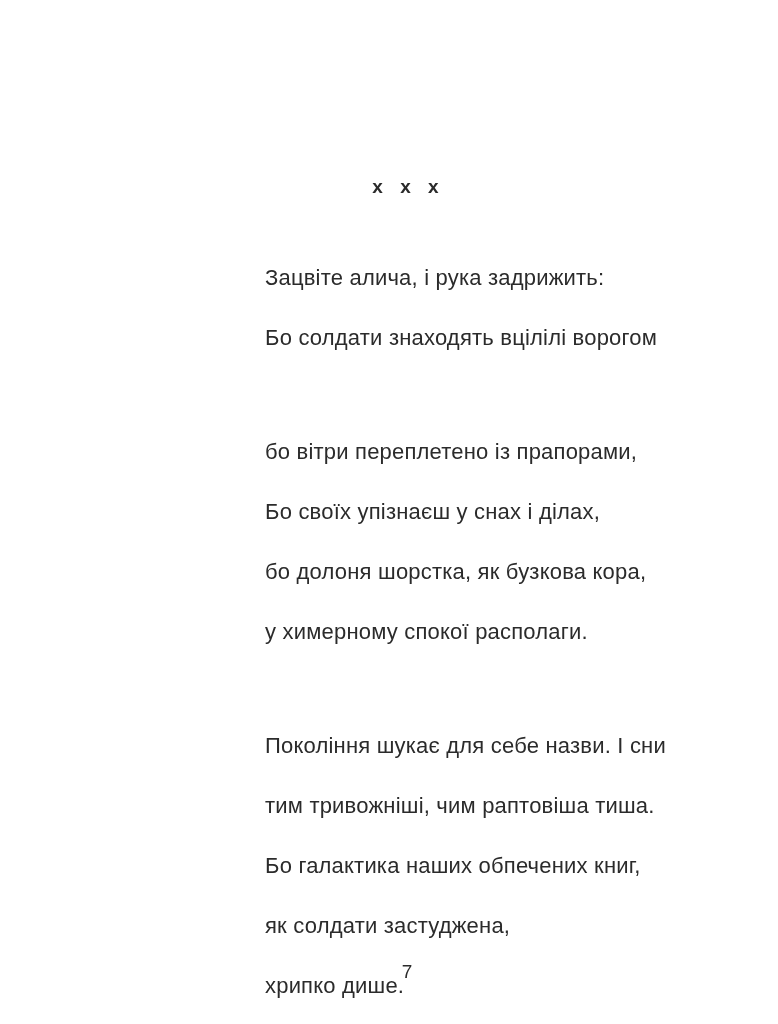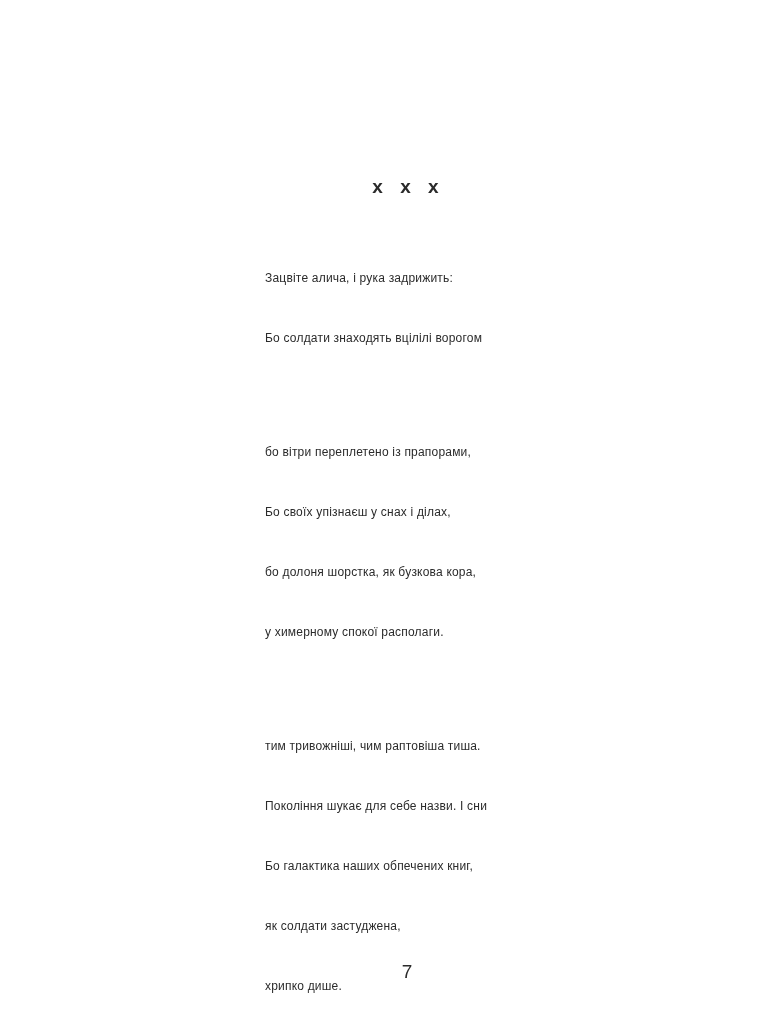--- a/index.html
+++ b/index.html
@@ -37,21 +37,21 @@
   .poem {
     position: absolute;
     top: 184px;
     left: 0;
     width: 100%;
   }
   .stanza {
     margin-bottom: 22px;
   }
   .stanza .line {
-    font-size: 12px;
+    font-size: 22px;
     line-height: 28px;
     letter-spacing: 0.2px;
     white-space: nowrap;
     font-weight: 400;
   }
   .page-number {
     position: absolute;
     top: 911px;
     left: 0;
     width: 100%;
@@ -71,22 +71,22 @@
           <p class="line">Зацвіте алича, і рука задрижить:</p>
           <p class="line">Бо солдати знаходять вцілілі ворогом</p>
         </div>
         <div class="stanza">
           <p class="line">бо вітри переплетено із прапорами,</p>
           <p class="line">Бо своїх упізнаєш у снах і ділах,</p>
           <p class="line">бо долоня шорстка, як бузкова кора,</p>
           <p class="line">у химерному спокої располаги.</p>
         </div>
         <div class="stanza">
+          <p class="line">Покоління шукає для себе назви. І сни</p>
           <p class="line">тим тривожніші, чим раптовіша тиша.</p>
-          <p class="line">Покоління шукає для себе назви. І сни</p>
           <p class="line">Бо галактика наших обпечених книг,</p>
           <p class="line">як солдати застуджена,</p>
           <p class="line">хрипко дише.</p>
         </div>
       </div>
     <div class="page-number">7</div>
   </div>
 </div>
 
 </body></html>

